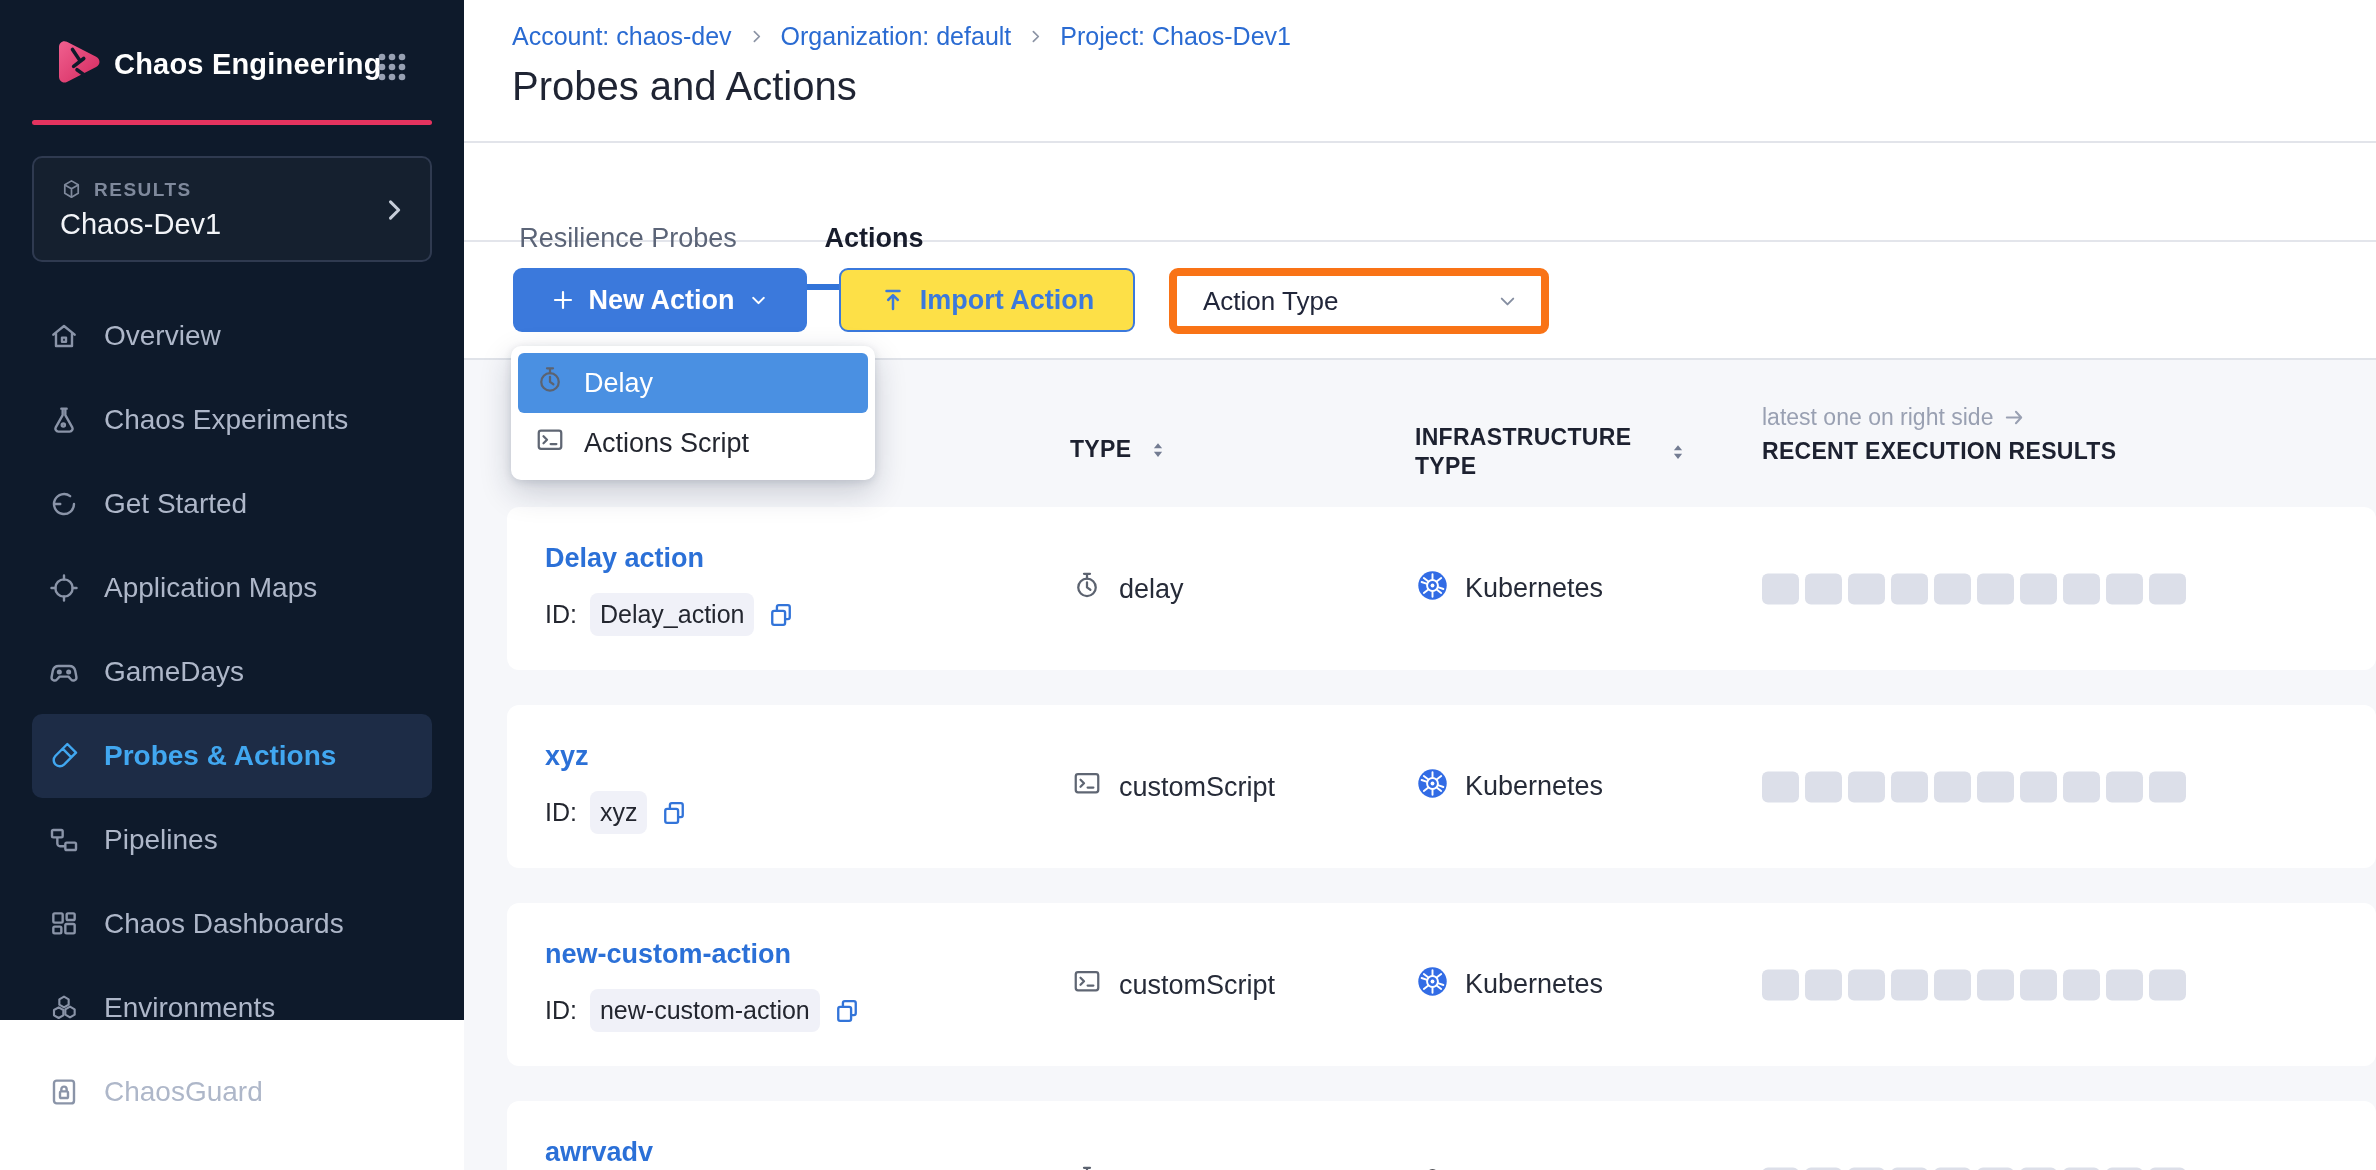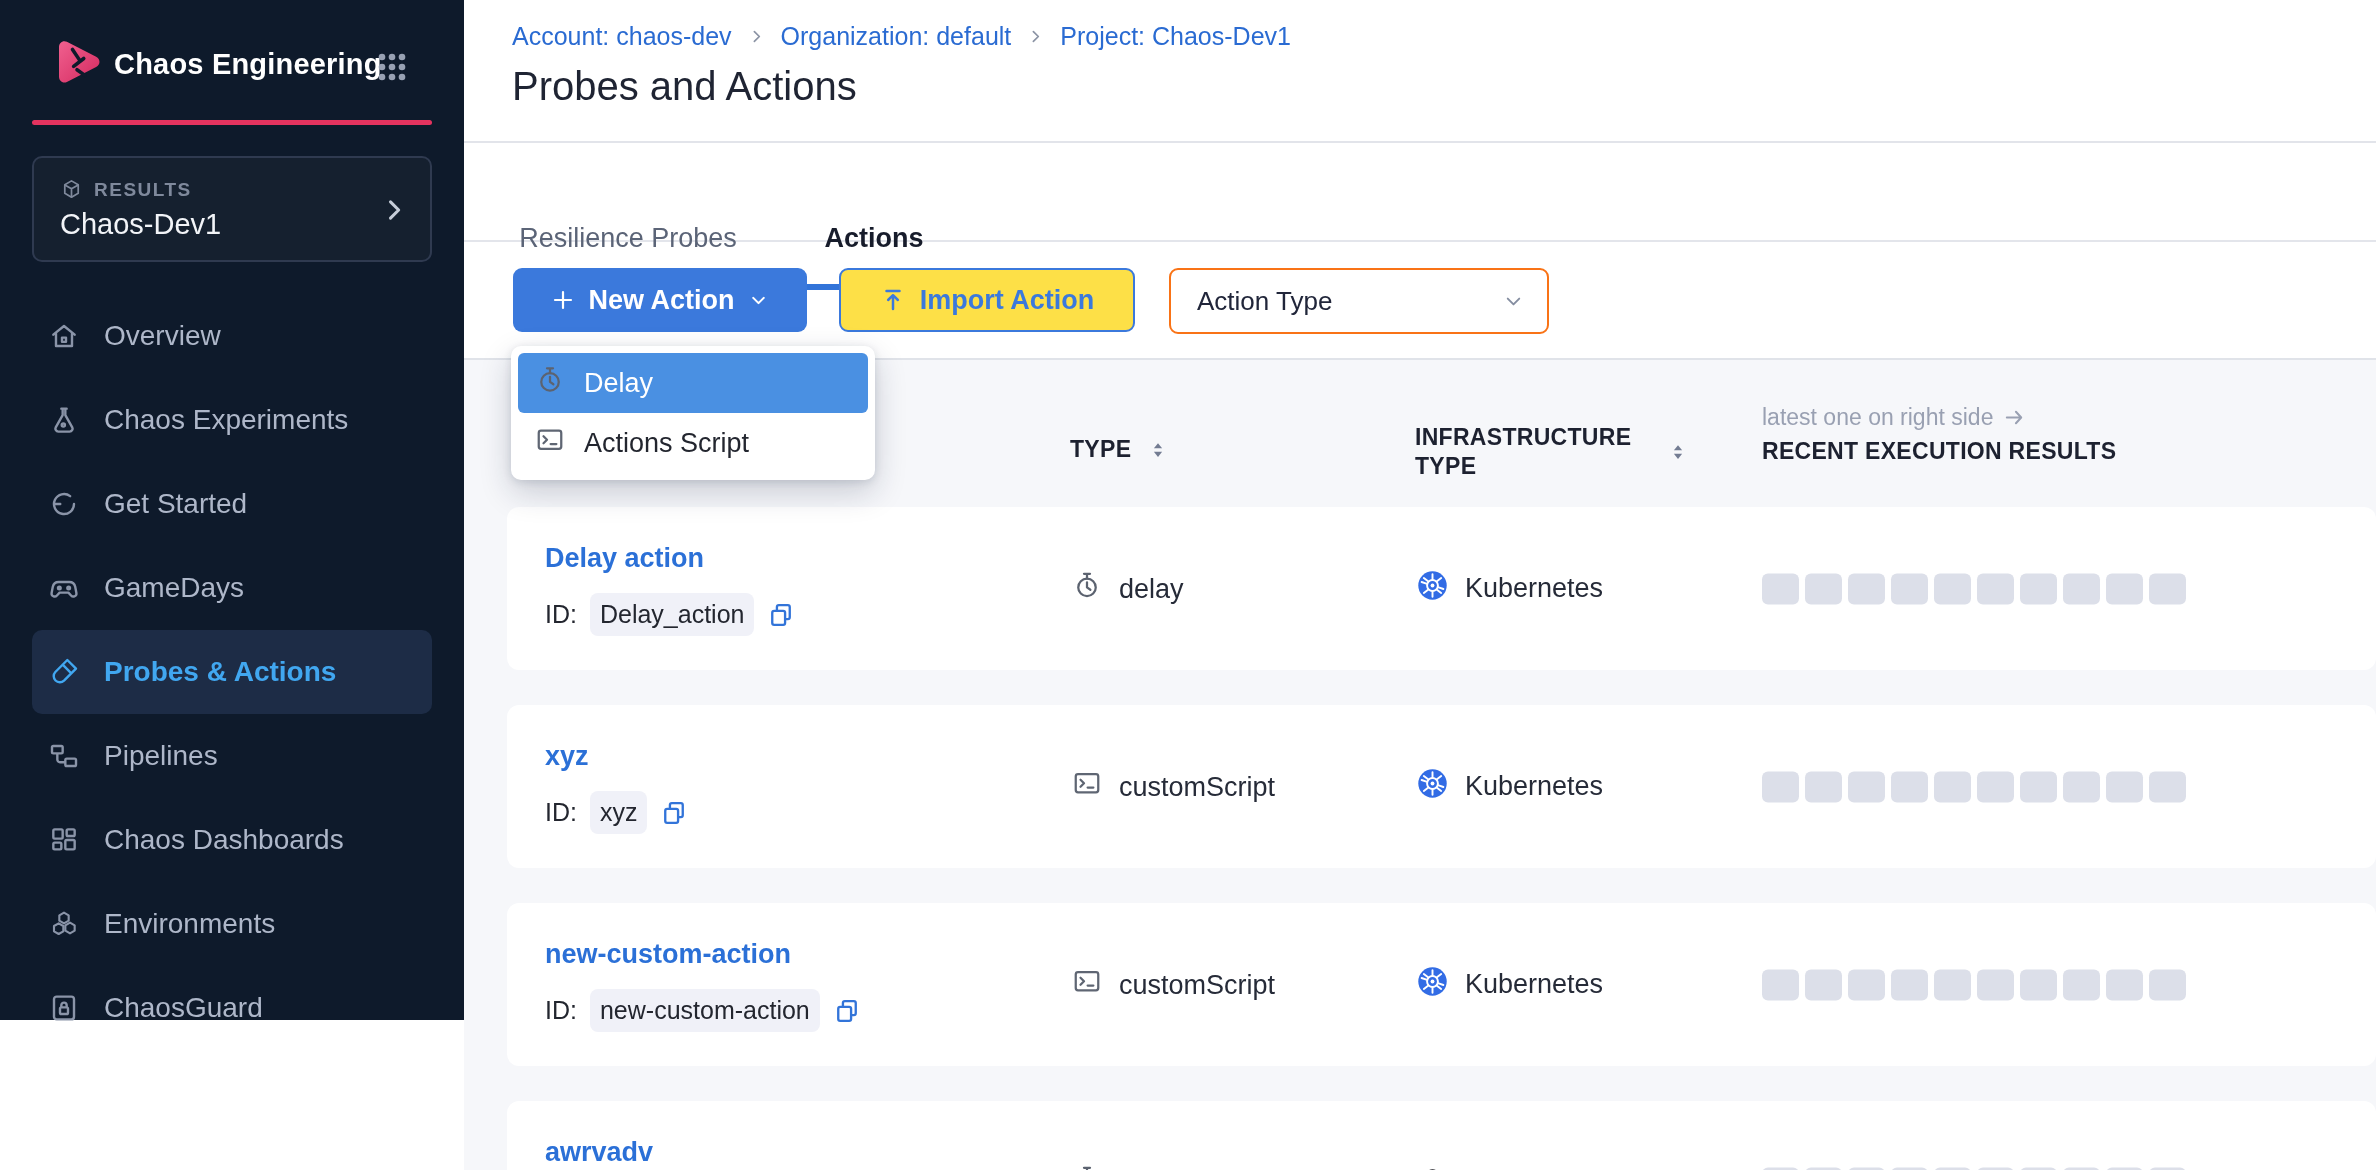--- a/index.html
+++ b/index.html
@@ -43,21 +43,21 @@
   .tab-actions { left:291px; width:238px; color:#171c2b; font-weight:700; }
   .tab-underline { position:absolute; left:0; bottom:-2px; width:100%; height:6px; border-radius:4px 4px 0 0; background:#3274d9; }
 
   .btn-new { position:absolute; left:49px; top:268px; width:294px; height:64px; background:#3b79dc;
              border-radius:9px; display:flex; align-items:center; justify-content:center; gap:13px;
              color:#fff; font-size:27px; font-weight:700; cursor:pointer; }
   .btn-import { position:absolute; left:375px; top:268px; width:296px; height:64px; background:#fde047;
              border:2px solid #3b79dc; border-radius:9px; display:flex; align-items:center; justify-content:center;
              gap:14px; color:#3b79dc; font-size:27px; font-weight:700; cursor:pointer; }
   .select { position:absolute; left:705px; top:268px; width:380px; height:66px; background:#fff;
-            border:2px solid #f97316; border-radius:9px; display:flex; align-items:center;
+            border:8px solid #f97316; border-radius:9px; display:flex; align-items:center;
             justify-content:space-between; padding:0 22px 0 26px; font-size:26px; color:#21263a; cursor:pointer; }
 
   .table-bg { position:absolute; left:0; top:358px; width:100%; bottom:0; background:#f6f7fa; border-top:2px solid #e0e3e9; }
 
   
   .dropdown { position:absolute; left:47px; top:346px; width:364px; background:#fff; border-radius:10px;
               padding:7px; z-index:20;
               box-shadow:0 12px 32px rgba(20,30,60,.20), 0 2px 8px rgba(20,30,60,.12); }
   .dd-item { height:60px; border-radius:6px; display:flex; align-items:center; gap:19px; padding:0 17px;
              font-size:27px; color:#23262f; cursor:pointer; }
@@ -149,20 +149,27 @@
           </svg>
         <span>Chaos Experiments</span>
       </div>
       <div class="nav-item">
         <svg viewBox="0 0 24 24" fill="none" stroke="#8a94a8" stroke-width="1.8" stroke-linecap="round">
             <path d="M19.5 12a7.5 7.5 0 1 1-2.9-5.9M4.6 12h4.6"></path>
           </svg>
         <span>Get Started</span>
       </div>
       <div class="nav-item">
+        <svg viewBox="0 0 24 24" fill="none" stroke="#8a94a8" stroke-width="1.8" stroke-linecap="round">
+            <circle cx="12" cy="12" r="6.5"></circle>
+            <path d="M12 2.6v3M12 18.4v3M2.6 12h3M18.4 12h3"></path>
+          </svg>
+        <span>Application Maps</span>
+      </div>
+      <div class="nav-item">
         <svg viewBox="0 0 24 24" fill="none" stroke="#8a94a8" stroke-width="1.8" stroke-linecap="round" stroke-linejoin="round">
             <path d="M8 7.5h8a4.5 4.5 0 0 1 4.4 3.6l.9 4.6a2.3 2.3 0 0 1-4 1.9l-2-2.1H8.7l-2 2.1a2.3 2.3 0 0 1-4-1.9l.9-4.6A4.5 4.5 0 0 1 8 7.5z"></path>
             <circle cx="8.5" cy="12" r="1"></circle>
             <circle cx="15.5" cy="12" r="1"></circle>
           </svg>
         <span>GameDays</span>
       </div>
       <div class="nav-item active">
         <svg viewBox="0 0 24 24" fill="none" stroke="#41a7f0" stroke-width="1.8" stroke-linecap="round" stroke-linejoin="round">
             <path d="M14.5 3l6.5 6.5-9 9a4.6 4.6 0 0 1-6.5-6.5l9-9zM11 6.5L17.5 13"></path>

